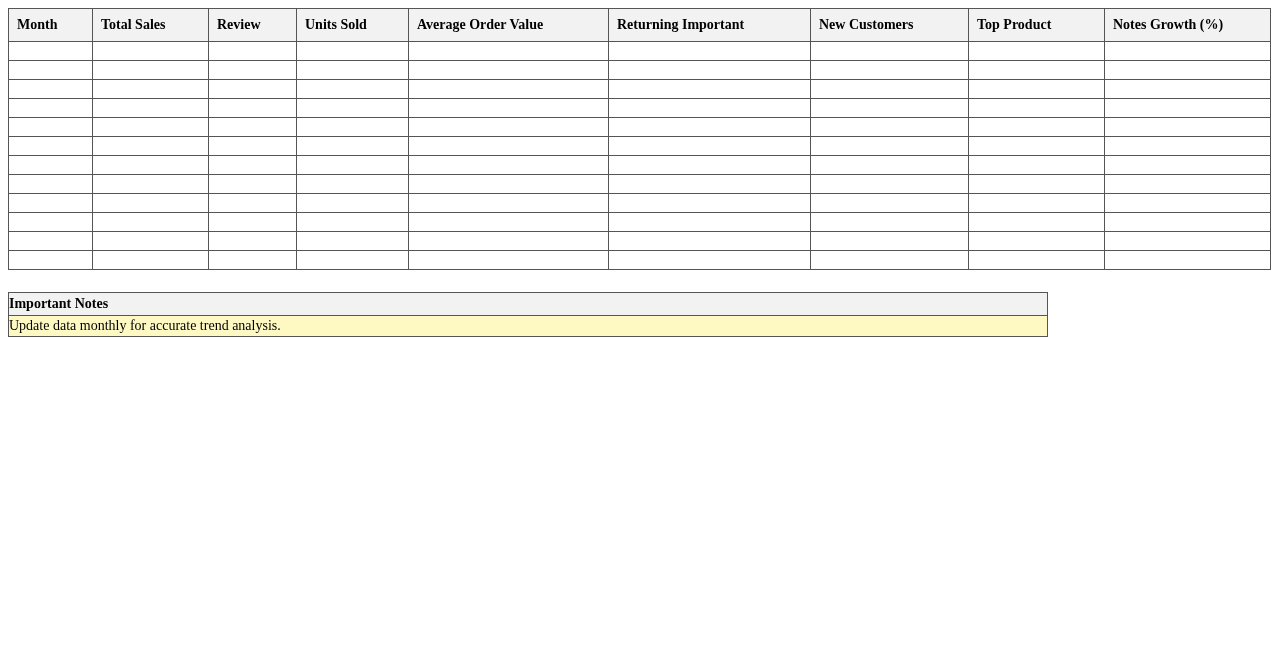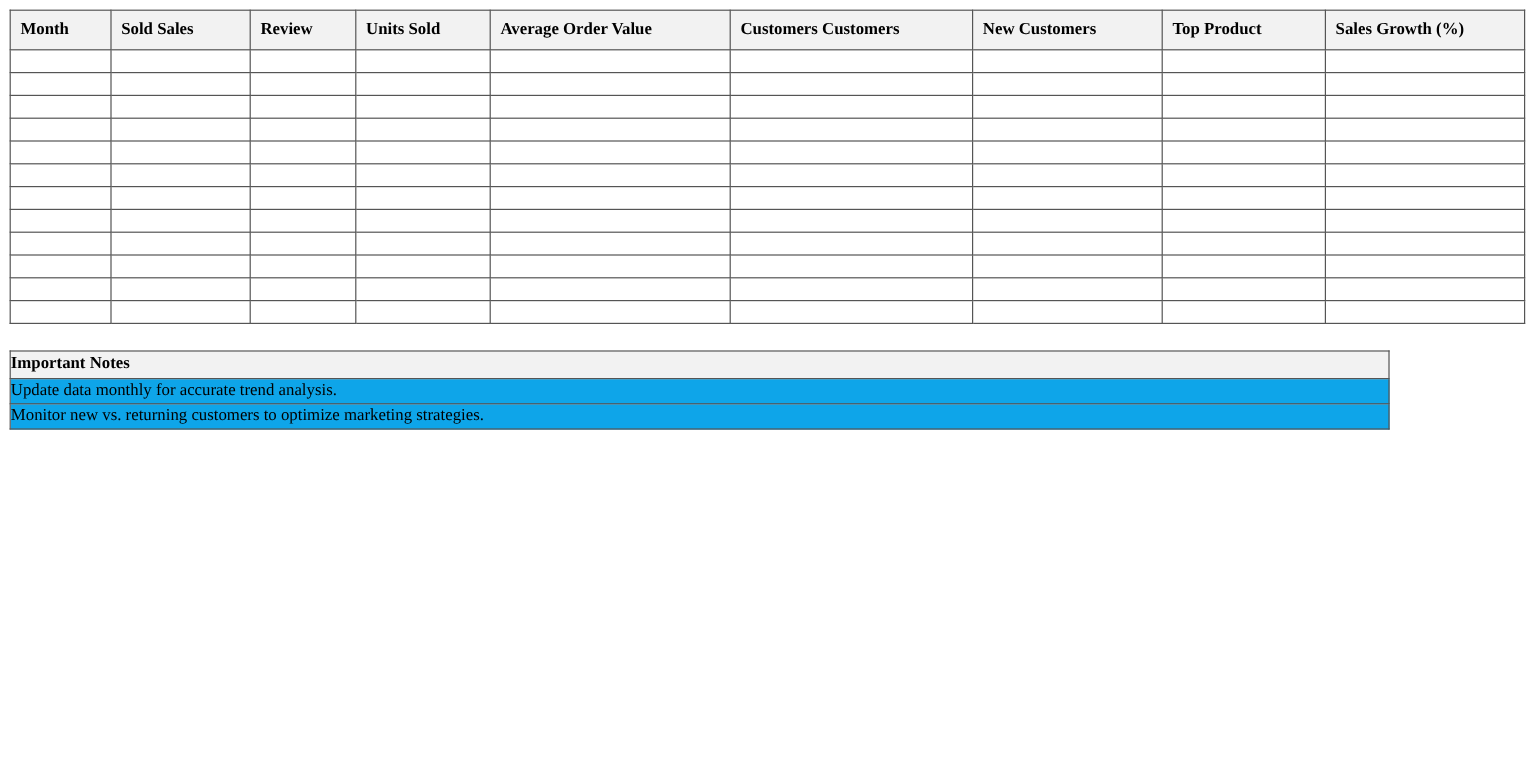--- a/index.html
+++ b/index.html
@@ -16,21 +16,21 @@
   }
 
   .page {
     padding: 8px 8px 0 8px;
     box-sizing: border-box;
   }
 
   table.grid {
     border-collapse: collapse;
     table-layout: fixed;
-    width: 1150px;
+    width: 1040px;
     border: 1px solid #555555;
   }
 
   table.grid th,
   table.grid td {
     border: 1px solid #555555;
     padding: 0;
     vertical-align: middle;
   }
 
@@ -72,21 +72,21 @@
     font-size: 14px;
     text-align: left;
     padding: 6px 10px;
     height: 22px;
   }
   .notes-table td {
     font-size: 14px;
     text-align: left;
     padding: 7px 10px;
     height: 20px;
-    background: #0ea5e9;
+    background: #fef9c3;
   }
 </style>
 </head>
 <body>
 
 <div class="page">
 
   <table class="grid sales-table">
     <colgroup>
       <col class="c-month">
@@ -95,28 +95,28 @@
       <col class="c-units">
       <col class="c-aov">
       <col class="c-returning">
       <col class="c-new">
       <col class="c-topproduct">
       <col class="c-growth">
     </colgroup>
     <thead>
       <tr>
         <th>Month</th>
-        <th>Sold Sales</th>
+        <th>Total Sales</th>
         <th>Review</th>
         <th>Units Sold</th>
         <th>Average Order Value</th>
-        <th>Customers Customers</th>
+        <th>Returning Important</th>
         <th>New Customers</th>
         <th>Top Product</th>
-        <th>Sales Growth (%)</th>
+        <th>Notes Growth (%)</th>
       </tr>
     </thead>
     <tbody>
       <tr>
         <td></td>
         <td></td>
         <td></td>
         <td></td>
         <td></td>
         <td></td>
@@ -252,20 +252,17 @@
     <table class="grid notes-table">
       <thead>
         <tr>
           <th>Important Notes</th>
         </tr>
       </thead>
       <tbody>
         <tr>
           <td>Update data monthly for accurate trend analysis.</td>
         </tr>
-        <tr>
-          <td>Monitor new vs. returning customers to optimize marketing strategies.</td>
-        </tr>
       </tbody>
     </table>
   </div>
 
 </div>
 
 </body></html>

